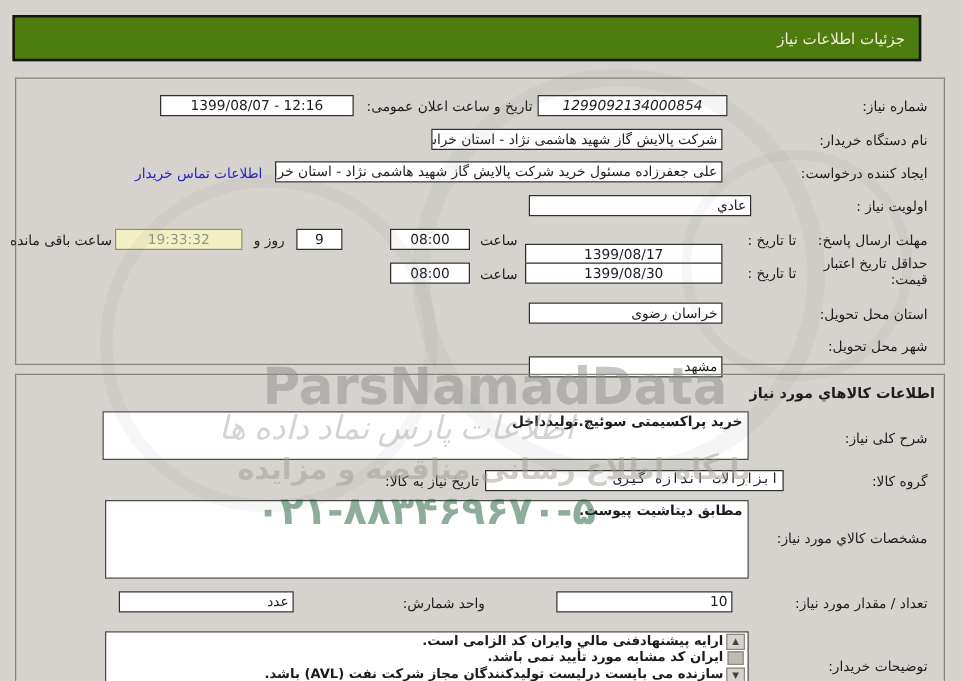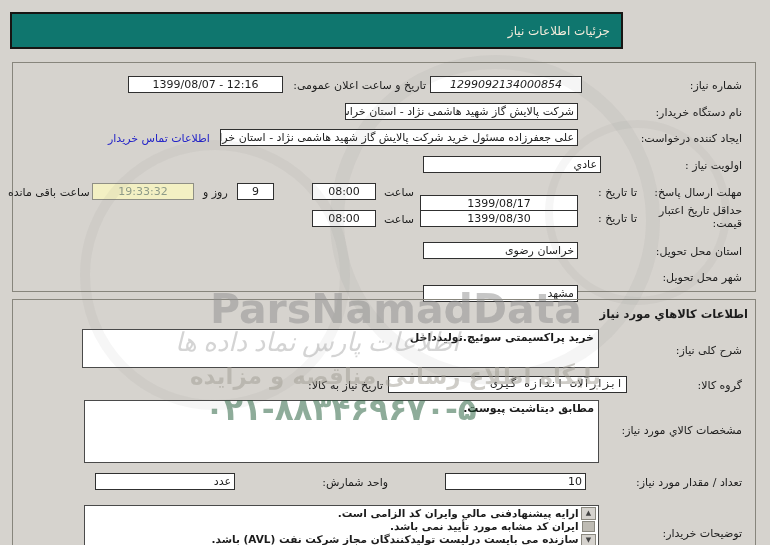--- a/index.html
+++ b/index.html
@@ -1,21 +1,21 @@
 <!DOCTYPE html>
 <html lang="fa" dir="rtl"><head>
 <meta charset="utf-8">
 <style>
   * { margin:0; padding:0; box-sizing:border-box; }
   html,body { background:#d6d3ce; }
   body { font-family:"DejaVu Sans", sans-serif; }
   .page { position:relative; width:770px; height:545px; background:#d6d3ce; overflow:hidden; direction:rtl; font-size:11px; color:#1c1c1c; }
 
-  .titlebar { position:absolute; left:10px; top:12px; width:613px; height:37px;
-    background:#0f766e; border:2px solid #171513; color:#f4ecdc;
+  .titlebar { position:absolute; left:10px; top:12px; width:727px; height:37px;
+    background:#4d7c0f; border:2px solid #171513; color:#f4ecdc;
     display:flex; align-items:center; padding-right:11px; font-size:12px; }
 
   .panel { position:absolute; border:1px solid #87857c; background:transparent; }
   .panel1 { left:12px; top:62px;  width:744px; height:230px; }
   .panel2 { left:12px; top:299px; width:744px; height:250px; }
 
   .lbl { position:absolute; white-space:nowrap; color:#1c1c1c; font-size:11px; }
   .lbl2 { text-align:right; line-height:13px; white-space:nowrap; }
   .inp { position:absolute; background:#fff; border:1px solid #303030; height:17px;
          line-height:15px; padding:0 3px; overflow:hidden; white-space:nowrap; font-size:11px; }

